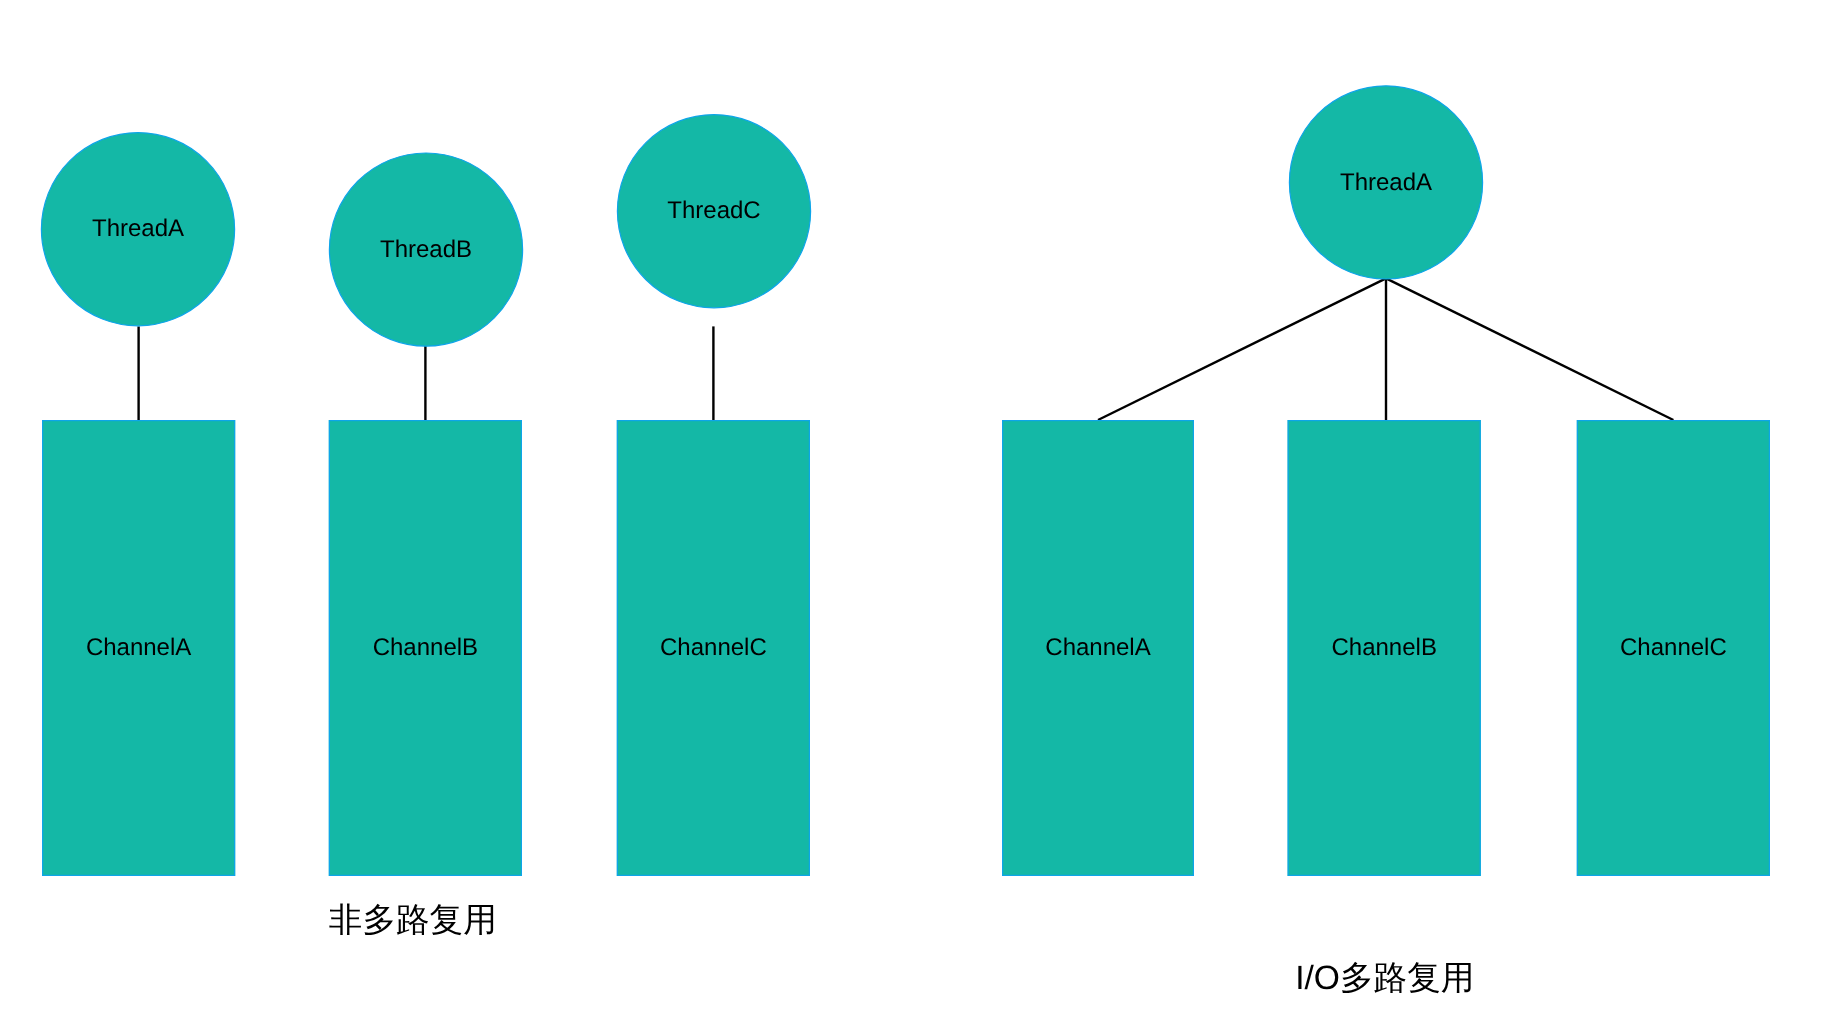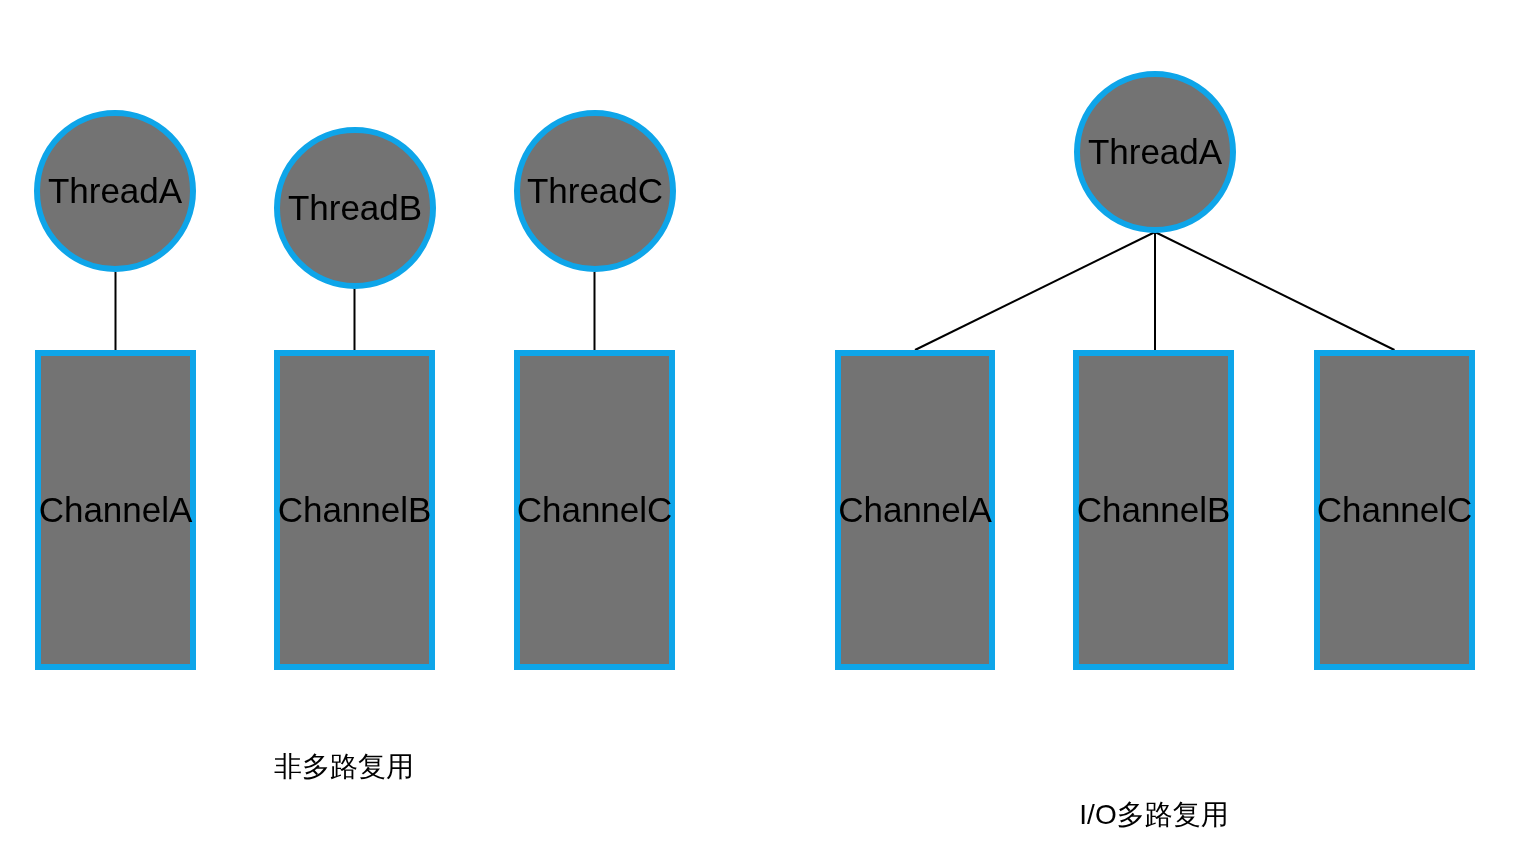--- a/index.html
+++ b/index.html
@@ -20,42 +20,42 @@
     position: absolute;
     left: 0;
     top: 0;
     width: 1526px;
     height: 854px;
     pointer-events: none;
   }
   .node {
     position: absolute;
     box-sizing: border-box;
-    background: #737373;
-    border: 6px solid #0ea5e9;
+    background: #14b8a6;
+    border: 1px solid #0ea5e9;
     display: flex;
     align-items: center;
     justify-content: center;
-    font-size: 35px;
+    font-size: 20px;
     line-height: 1.2;
     white-space: nowrap;
   }
   .circle {
     width: 162px;
     height: 162px;
     border-radius: 50%;
   }
   .rect {
     width: 161px;
-    height: 320px;
+    height: 380px;
   }
   
   .l-thread-0 { left: 34px;  top: 110px; }
   .l-thread-1 { left: 274px; top: 127px; }
-  .l-thread-2 { left: 514px; top: 110px; }
+  .l-thread-2 { left: 514px; top: 95px; }
   .l-chan-0   { left: 35px;  top: 350px; }
   .l-chan-1   { left: 274px; top: 350px; }
   .l-chan-2   { left: 514px; top: 350px; }
   
   .r-thread   { left: 1074px; top: 71px; }
   .r-chan-0   { left: 835px;  top: 350px; width: 160px; }
   .r-chan-1   { left: 1073px; top: 350px; }
   .r-chan-2   { left: 1314px; top: 350px; }
   .caption {
     position: absolute;

